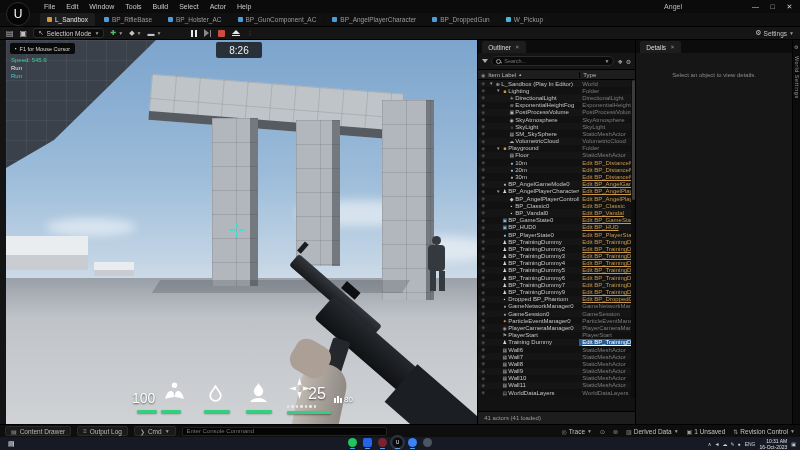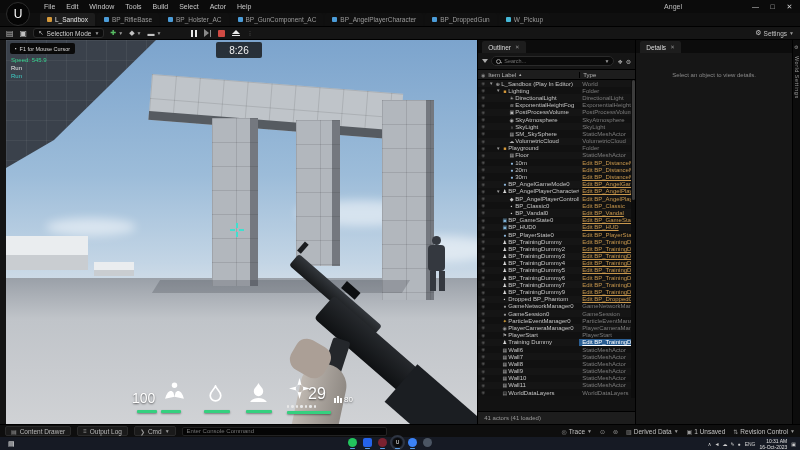--- a/index.html
+++ b/index.html
@@ -292,21 +292,21 @@
       <svg class="hudicon" style="left:200px;top:345px;" width="19" height="19" viewBox="0 0 18 18">
         <path d="M9 1 C10.5 5 14 6 14 10 a5 5 0 1 1 -10 0 C4 6 7.5 5 9 1 Z" fill="none" stroke="#fff" stroke-width="1.6"></path>
       </svg>
       <svg class="hudicon" style="left:241px;top:342px;" width="23" height="21" viewBox="0 0 22 20">
         <path d="M11 1 C12.5 4.5 15.5 5.5 15.5 9 a4.5 4.5 0 1 1 -9 0 C6.5 5.5 9.5 4.5 11 1 Z" fill="#fff"></path>
         <path d="M3 19 C6 14 16 14 19 19 Z" fill="#fff"></path>
       </svg>
       <svg class="hudicon" style="left:283px;top:338px;" width="21" height="21" viewBox="0 0 20 20">
         <path fill-rule="evenodd" d="M10 0 L12.2 7.8 L20 10 L12.2 12.2 L10 20 L7.8 12.2 L0 10 L7.8 7.8 Z M10 6.5 a3.5 3.5 0 1 0 0 7 a3.5 3.5 0 1 0 0 -7 Z" fill="#fff"></path>
       </svg>
-      <div class="hudnum" style="left:302px;top:345px;font-size:16px;">29</div>
+      <div class="hudnum" style="left:302px;top:345px;font-size:16px;">25</div>
       <div class="magico" style="left:328px;top:356px;">
           <i style="height:5px;"></i>
           <i style="height:7px;"></i>
           <i style="height:5px;"></i>
         </div>
       <div class="hudnum" style="left:338px;top:355px;font-size:8px;">80</div>
       <div class="hbar" style="left:131px;top:370px;width:20px;"></div>
       <div class="hbar" style="left:155px;top:370px;width:20px;"></div>
       <div class="hbar" style="left:198px;top:370px;width:26px;"></div>
       <div class="hbar" style="left:240px;top:370px;width:26px;"></div>

